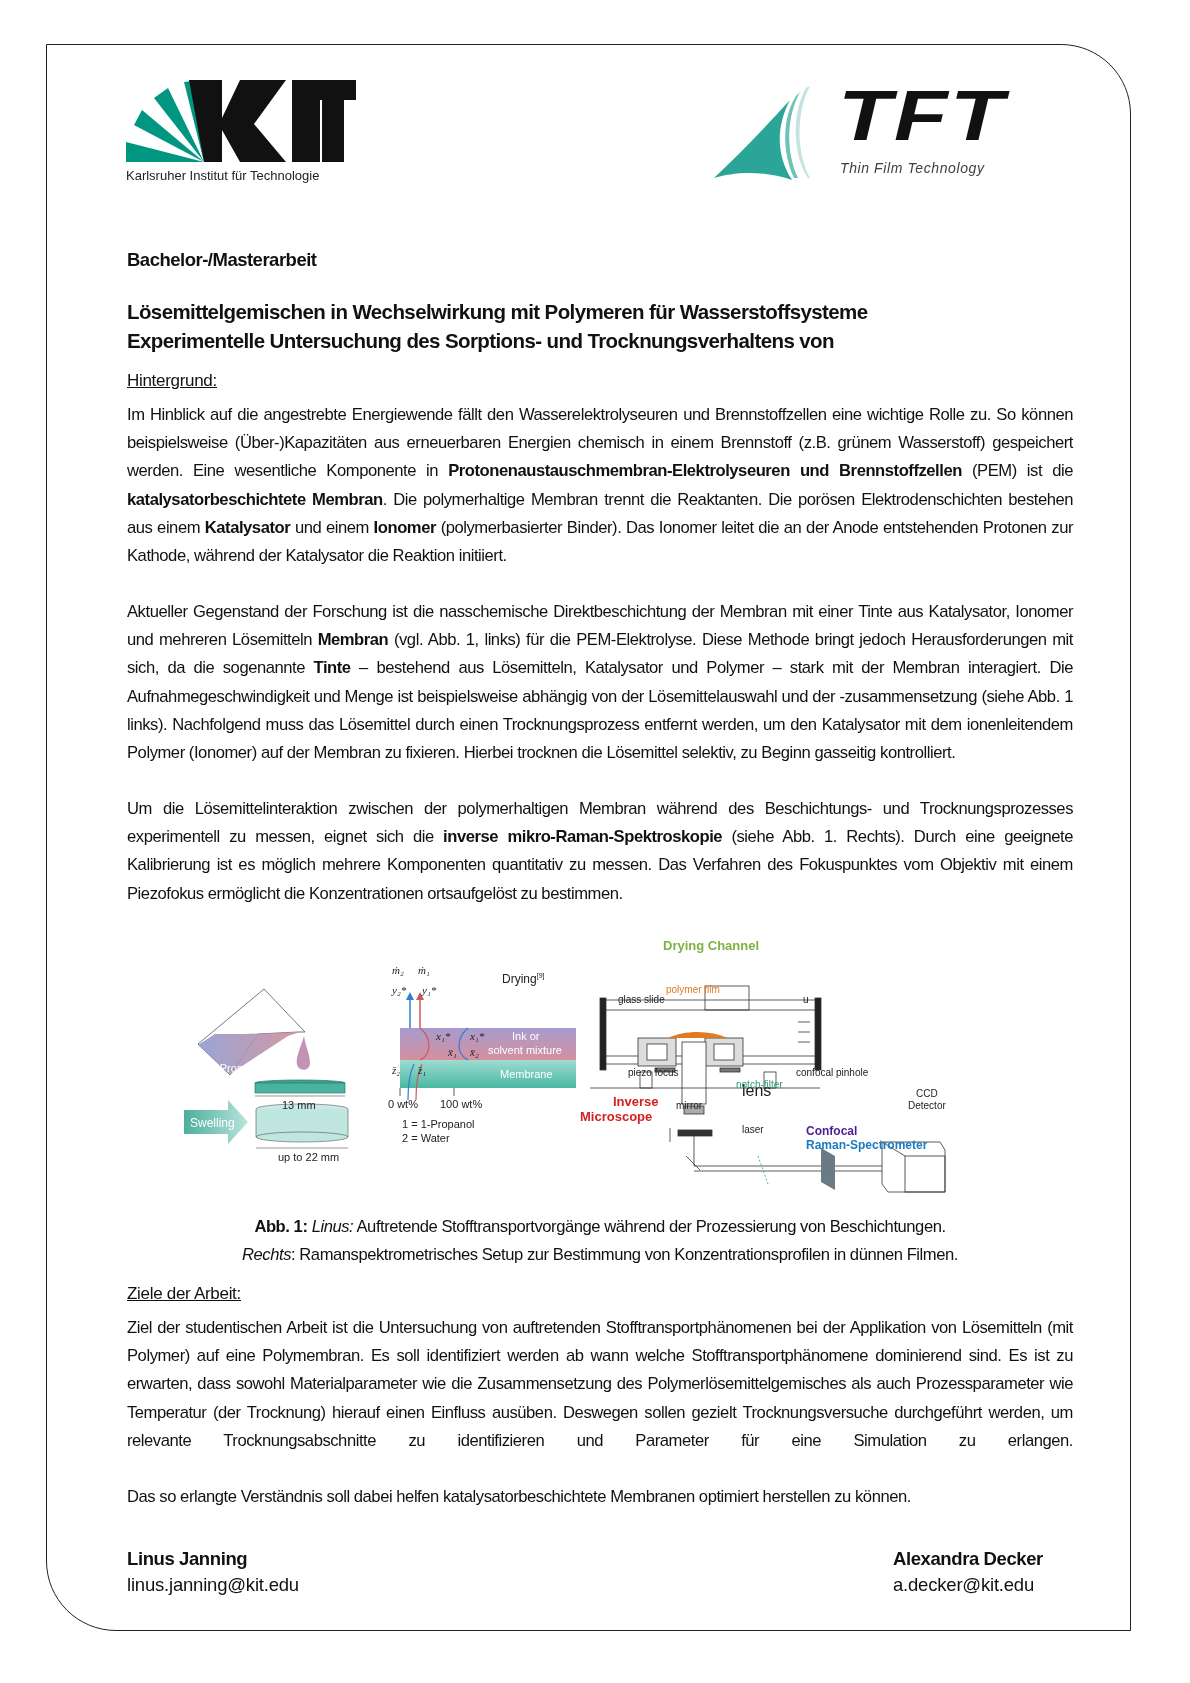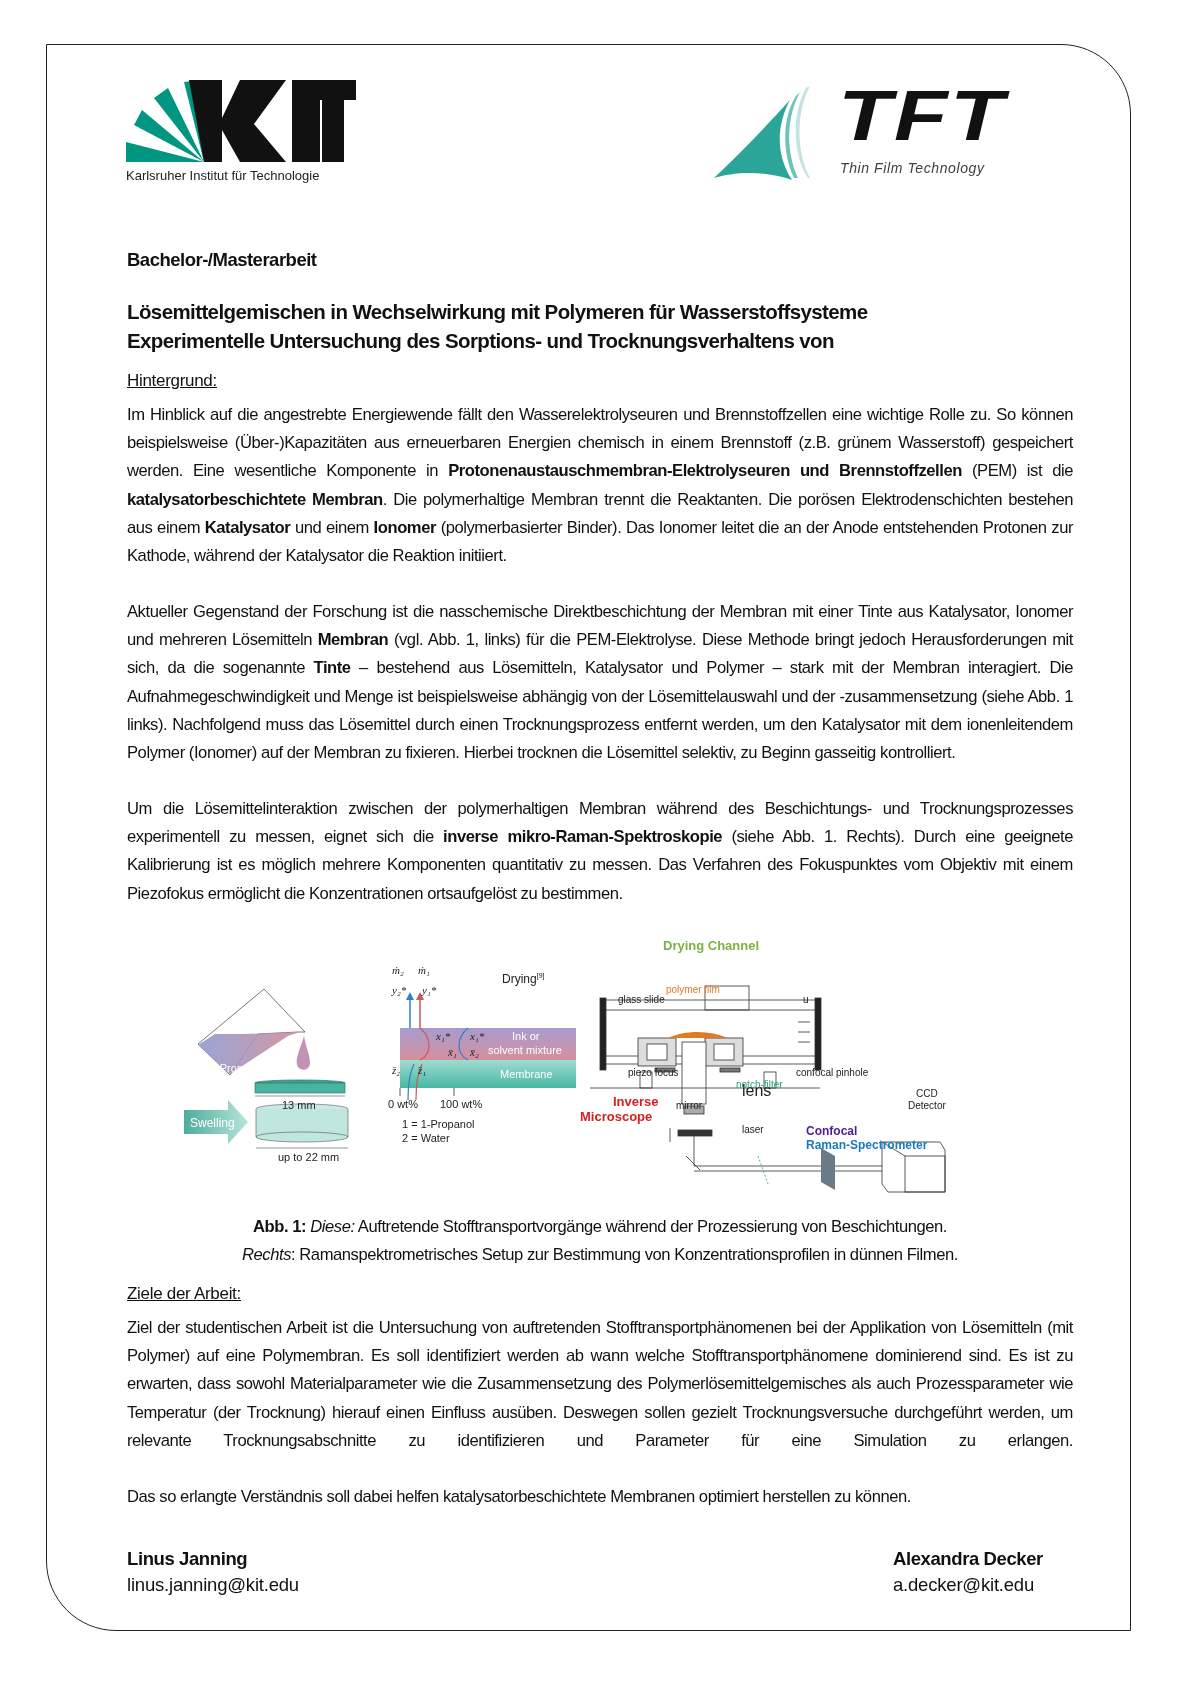--- a/index.html
+++ b/index.html
@@ -190,21 +190,21 @@
   <div class="fig-label" style="left:738px; top:140px; font-size:10px;">Detector</div>
   <div class="fig-label" style="left:428px; top:134px; font-size:13px; font-weight:bold; color:#d32020;padding-left:15px;">Inverse</div>
   <div class="fig-label" style="left:410px; top:149px; font-size:13px; font-weight:bold; color:#d32020;">Microscope</div>
   <div class="fig-label" style="left:636px; top:164px; font-size:12px; font-weight:bold; color:#4c1d95;">Confocal</div>
   <div class="fig-label" style="left:636px; top:178px; font-size:12px; font-weight:bold; color:#1a7ac0;">Raman-Spectrometer</div>
 </div>
 
 <div class="caption" style="top:1213px;">
   <div>
     <b>Abb. 1:</b>
-    <i>Diese:</i><span> Auftretende Stofftransportvorgänge während der Prozessierung von Beschichtungen.</span>
+    <i>Linus:</i><span> Auftretende Stofftransportvorgänge während der Prozessierung von Beschichtungen.</span>
   </div>
   <div>
     <i>Rechts</i><span>: Ramanspektrometrisches Setup zur Bestimmung von Konzentrationsprofilen in dünnen Filmen.</span>
   </div>
 </div>
 
 <div class="abs section" style="left:127px; top:1284px;">Ziele der Arbeit:</div>
 <div class="para" id="goals-p1" style="top:1314px; text-align-last:justify;"><span>Ziel der studentischen Arbeit ist die Untersuchung von auftretenden Stofftransportphänomenen bei der Applikation von Lösemitteln (mit Polymer) auf eine Polymembran. Es soll identifiziert werden ab wann welche Stofftransportphänomene dominierend sind. Es ist zu erwarten, dass sowohl Materialparameter wie die Zusammensetzung des Polymerlösemittelgemisches als auch Prozessparameter wie Temperatur (der Trocknung) hierauf einen Einfluss ausüben. Deswegen sollen gezielt Trocknungsversuche durchgeführt werden, um relevante Trocknungsabschnitte zu identifizieren und Parameter für eine Simulation zu erlangen.</span></div>
 <div class="para" style="top:1483px;">Das so erlangte Verständnis soll dabei helfen katalysatorbeschichtete Membranen optimiert herstellen zu können.</div>
 

